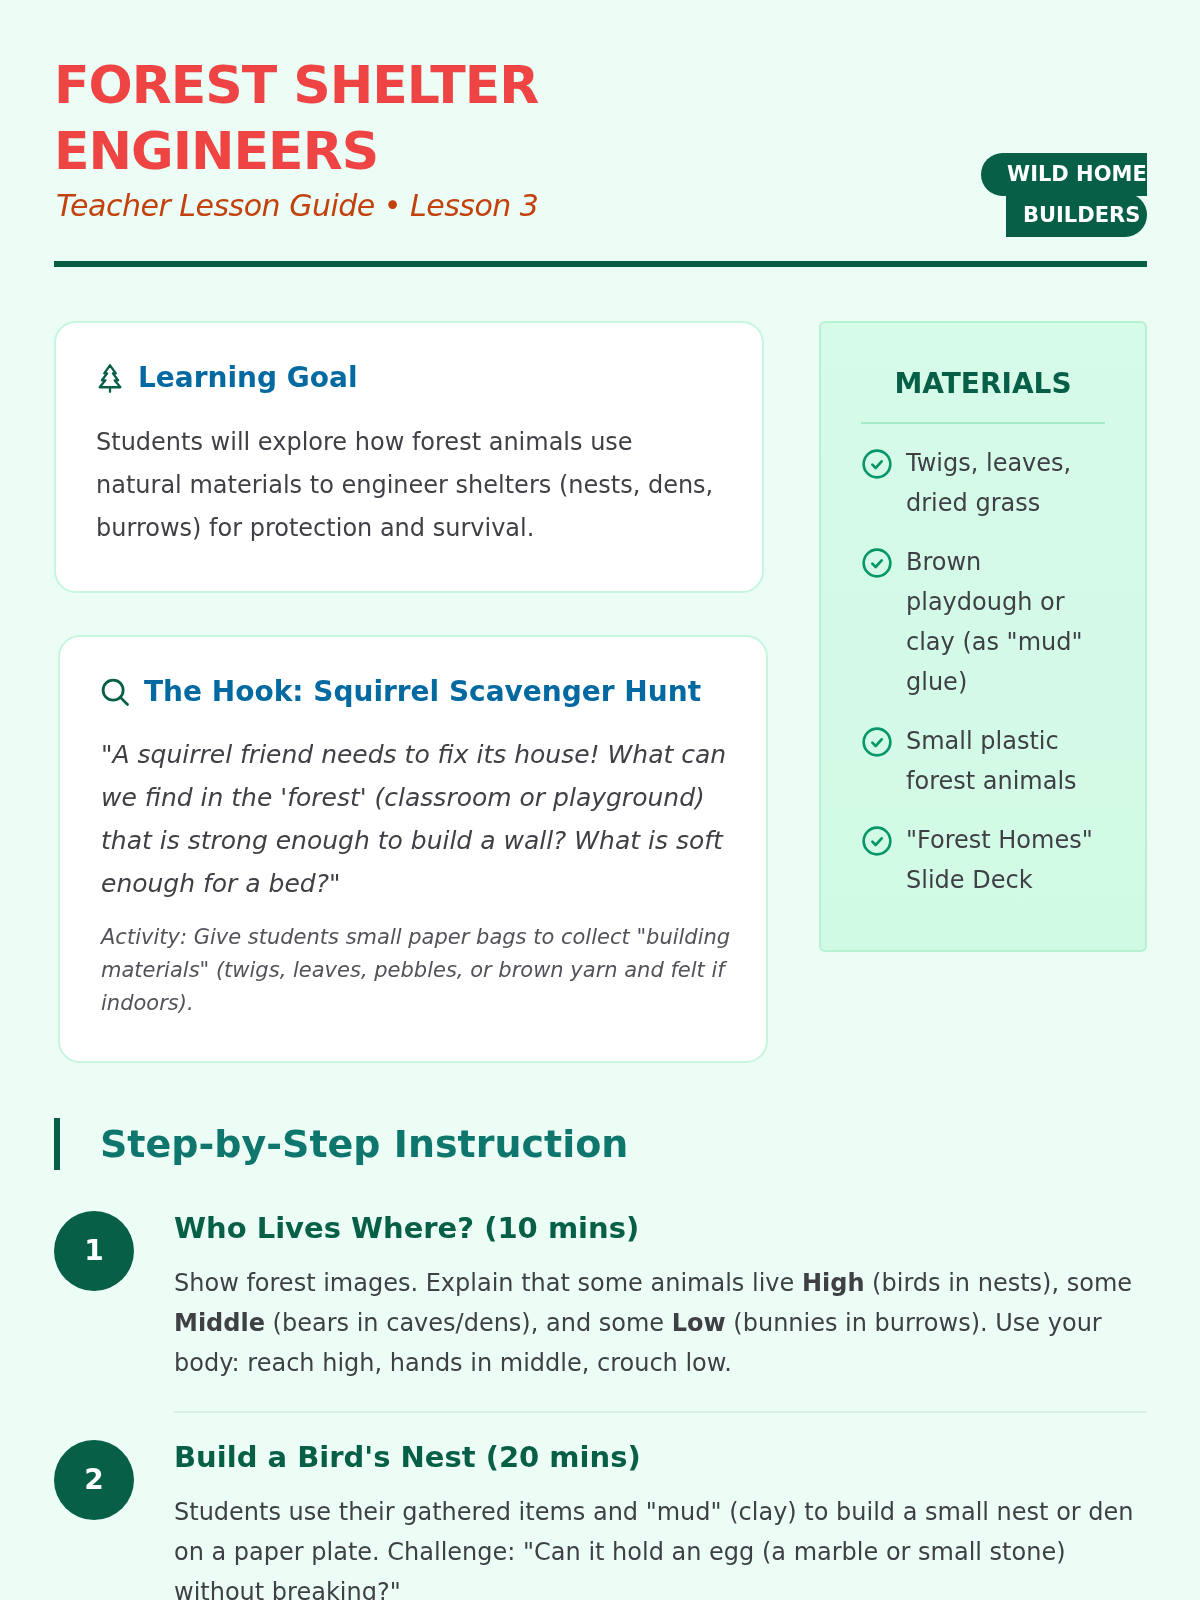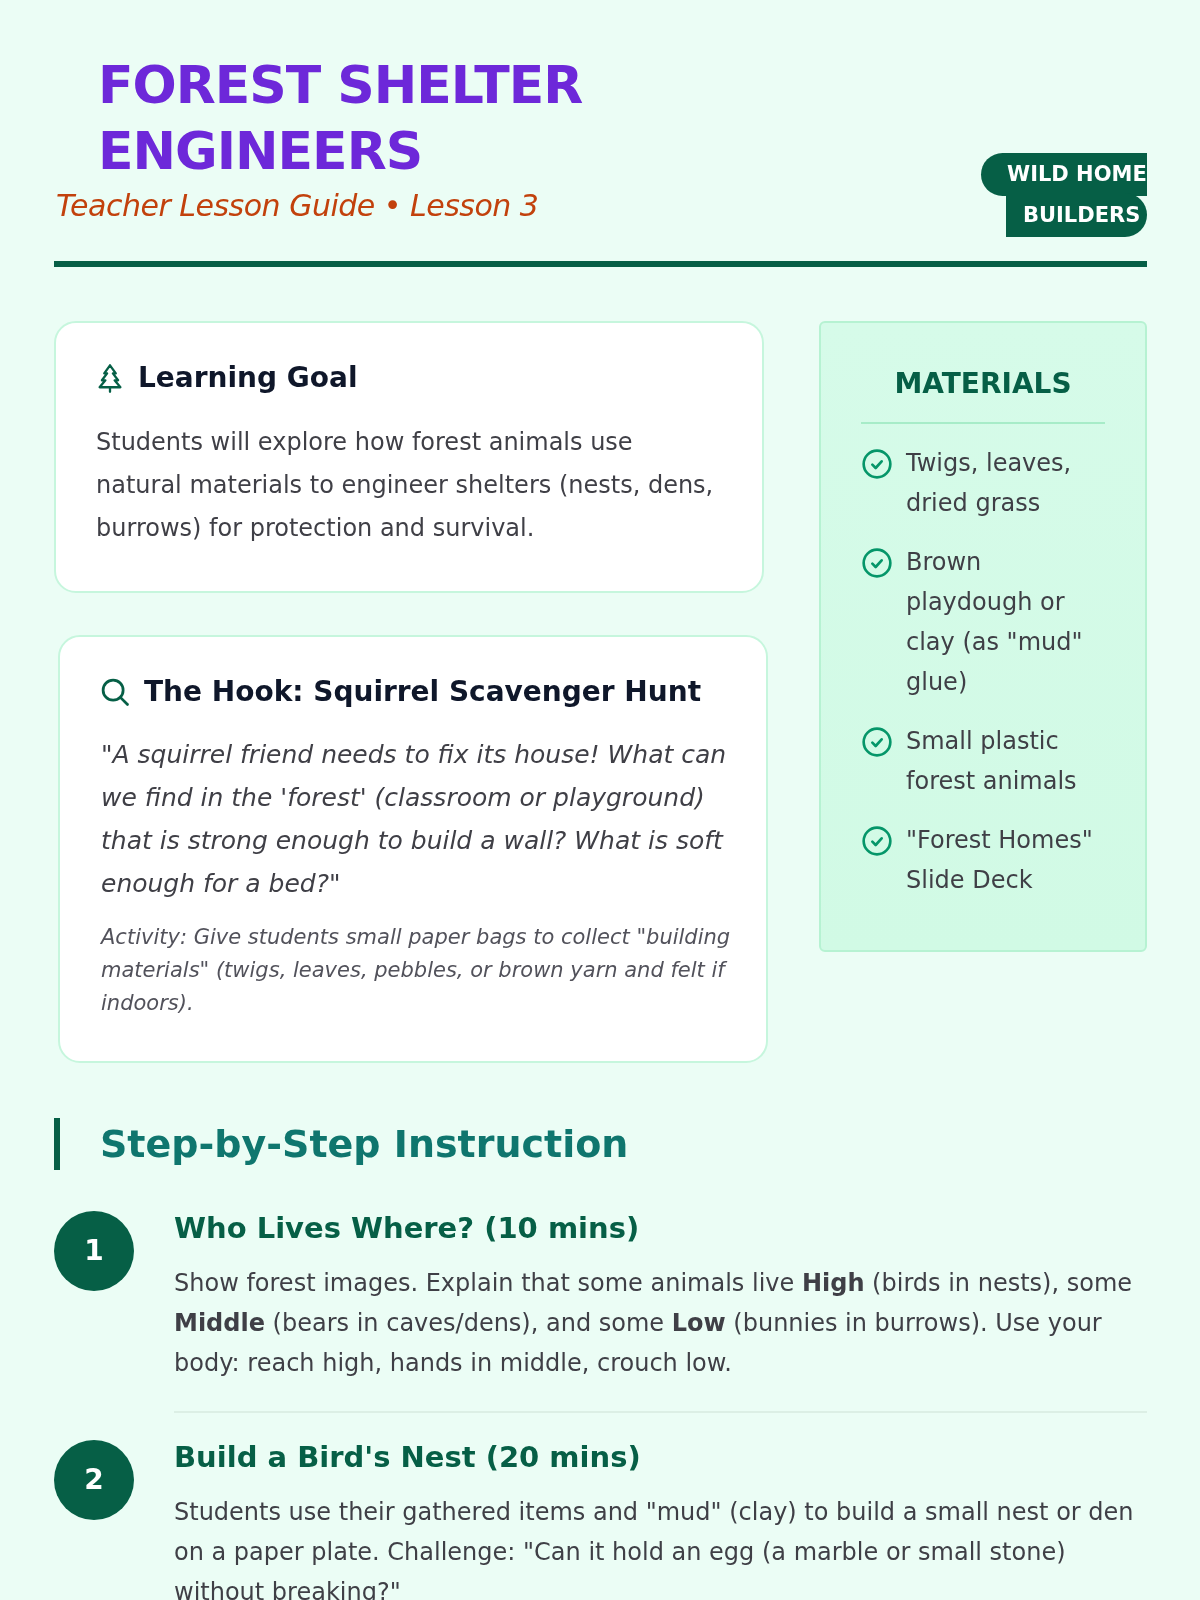--- a/index.html
+++ b/index.html
@@ -9,24 +9,23 @@
     font-family: "DejaVu Sans", "Liberation Sans", sans-serif;
     color: #3f3f46;
     position: relative;
   }
   .page { position: absolute; left: 54px; top: 0; width: 1093px; }
 
   
   .header { position: relative; height: 268px; }
   .title {
     position: absolute; left: 0; top: 52px;
-    font-size: 52px; font-weight: bold; color: #6d28d9;
+    font-size: 52px; font-weight: bold; color: #ef4444;
     line-height: 66px; letter-spacing: -1px;
     font-family: "DejaVu Sans", sans-serif;
-    margin-left: 44px;
   }
   .subtitle {
     position: absolute; left: 2px; top: 188px;
     font-size: 30px; font-style: italic; color: #c2410c;
     font-family: "DejaVu Sans", sans-serif; letter-spacing: -0.5px;
   }
   .badge {
     position: absolute; right: 0; top: 153px;
     width: 166px; height: 84px;
   }
@@ -49,21 +48,21 @@
 
   
   .card {
     position: absolute; background: #ffffff;
     border: 2px solid #c6f6dd; border-radius: 22px;
   }
   .goal-card { left: 0; top: 321px; width: 710px; height: 272px; }
   .hook-card { left: 4px; top: 635px; width: 710px; height: 428px; }
   .card-head {
     position: absolute; left: 40px; display: flex; align-items: center;
-    font-size: 28px; font-weight: bold; color: #0f172a;
+    font-size: 28px; font-weight: bold; color: #0369a1;
   }
   .card-head svg { margin-right: 14px; }
   .goal-card .card-head { top: 38px; }
   .hook-card .card-head { top: 38px; }
   .goal-text {
     position: absolute; left: 40px; top: 98px; width: 620px;
     font-size: 24px; line-height: 43px; color: #3f3f46;
   }
   .hook-quote {
     position: absolute; left: 41px; top: 96px; width: 630px;

